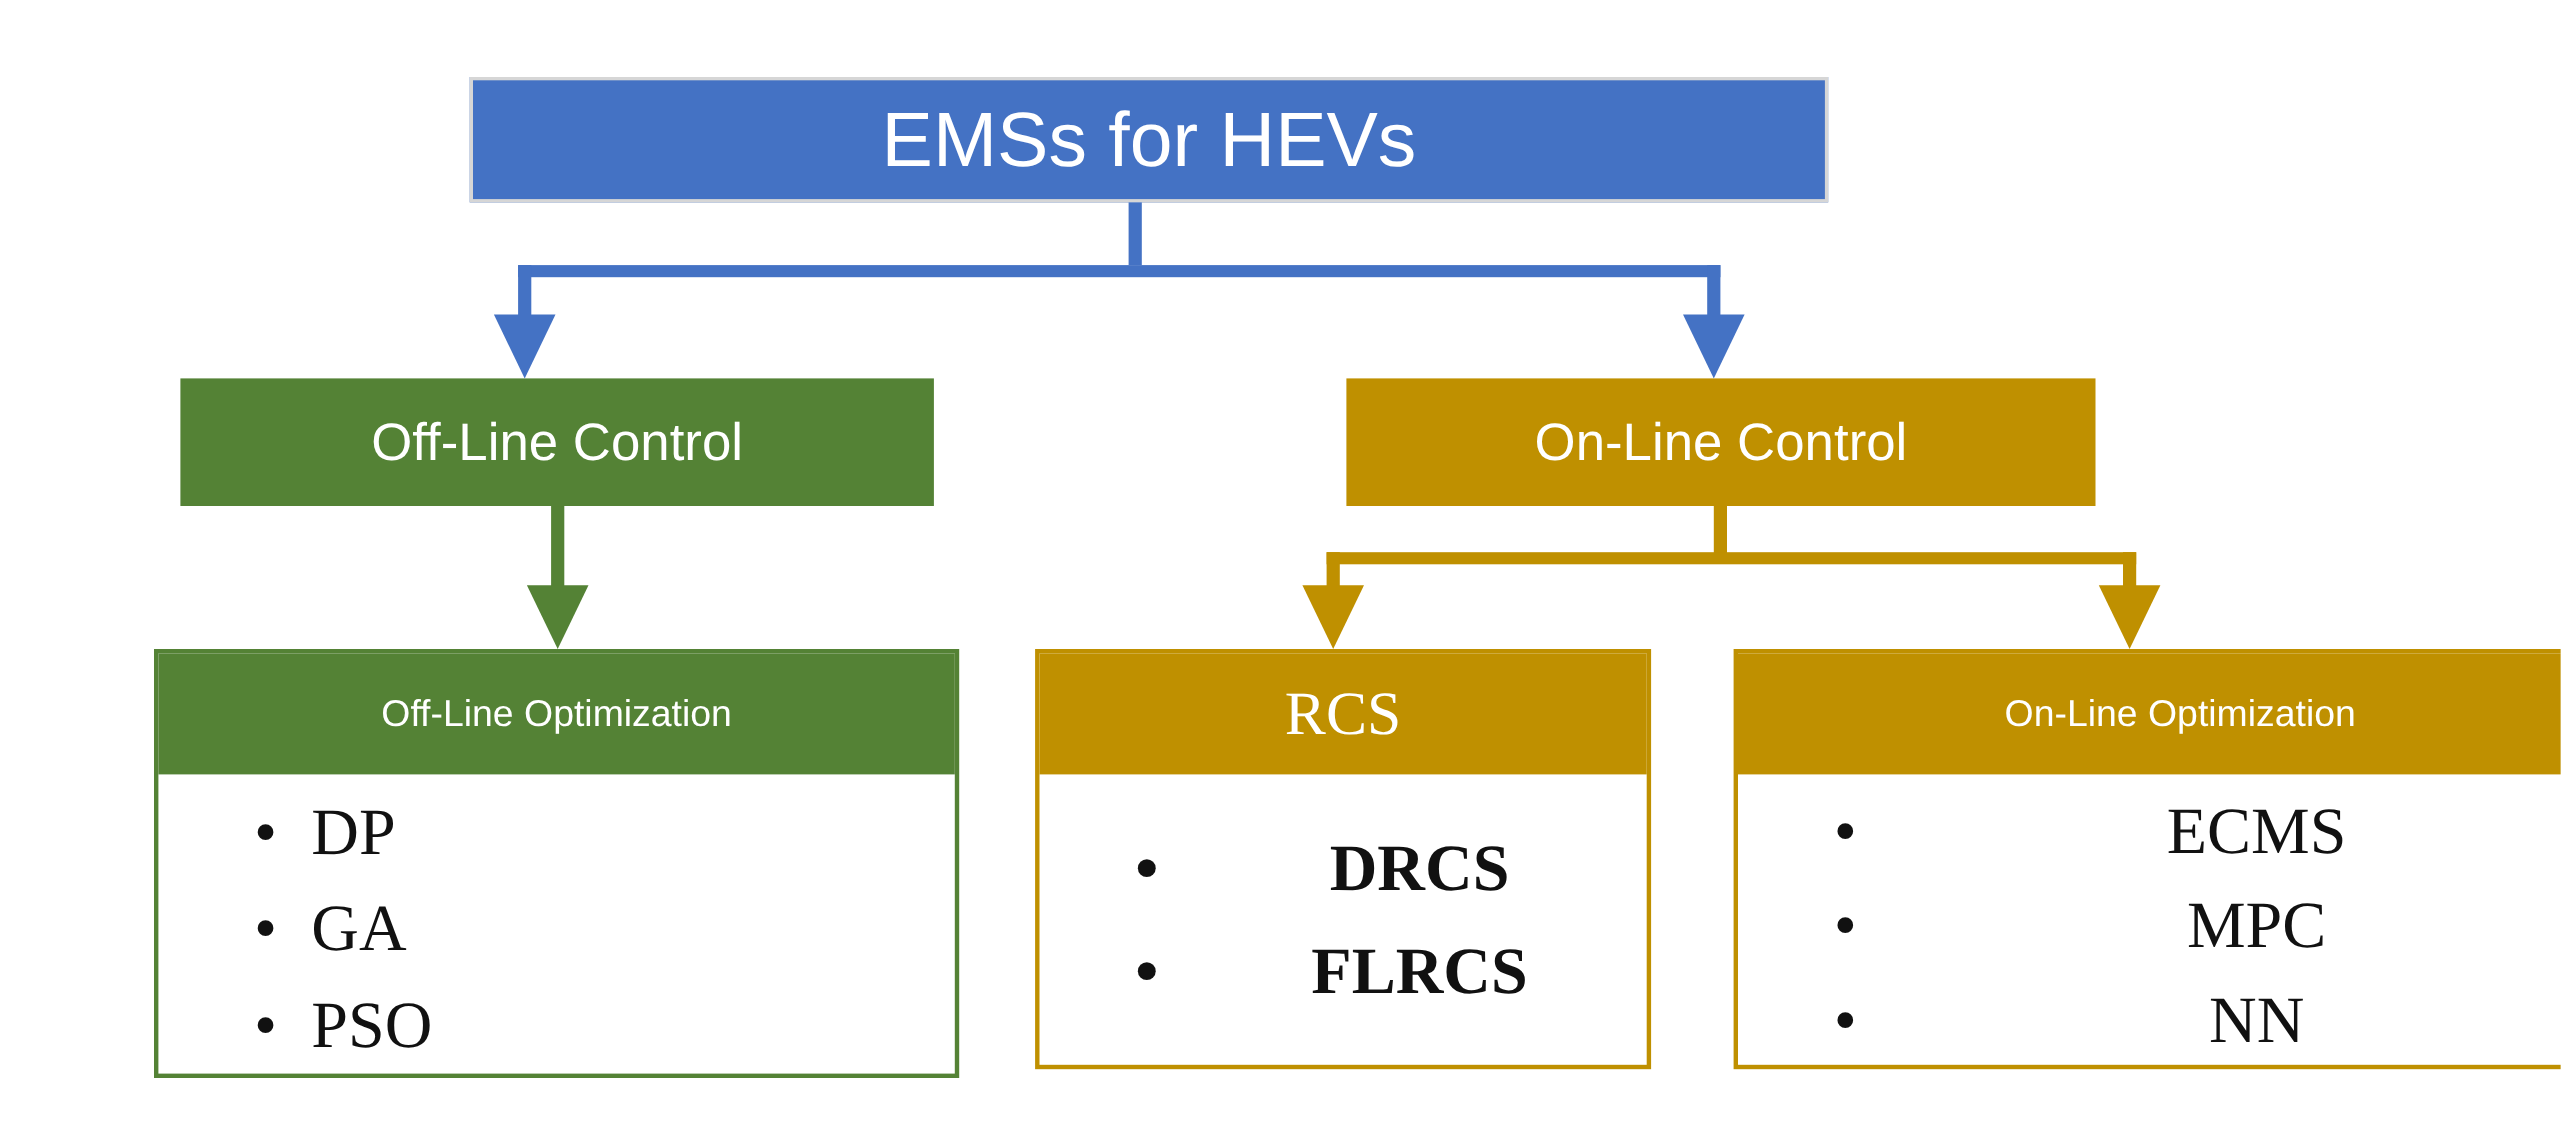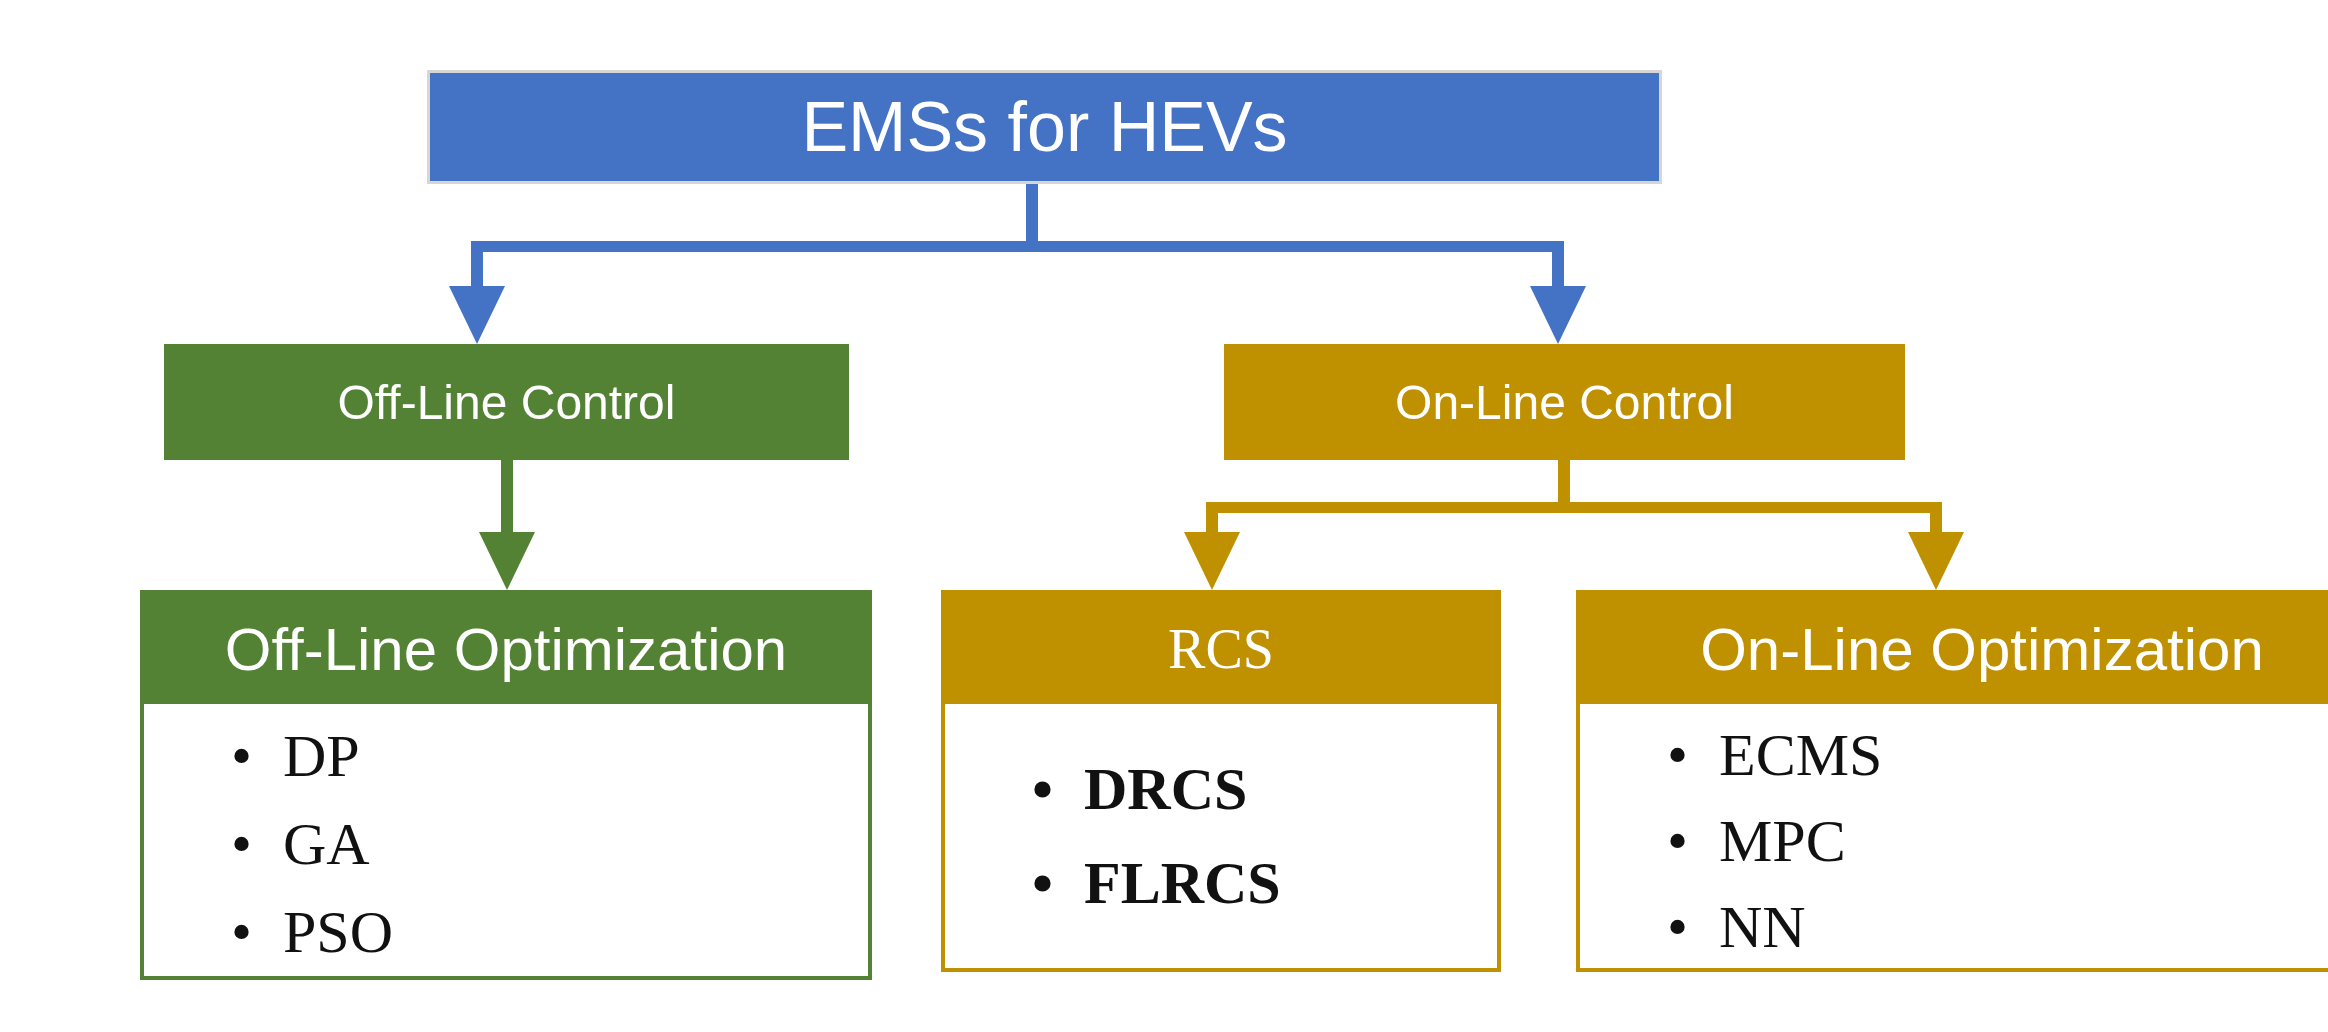--- a/index.html
+++ b/index.html
@@ -63,28 +63,28 @@
   .ah-green{left:479px;top:532px;}
   .ah-gold-left{left:1184px;top:532px;}
   .ah-gold-right{left:1908px;top:532px;}
 
   
   .panel{
     position:absolute;background:#ffffff;box-sizing:border-box;
     display:flex;flex-direction:column;
   }
   .panel.green-panel{border:4px solid var(--green);}
-  .panel.gold-panel{border:4px solid var(--gold);}
+  .panel.gold-panel{border:4px solid var(--gold);text-align:center;}
   .offline-panel{left:140px;top:590px;width:732px;height:390px;}
   .rcs-panel{left:941px;top:590px;width:560px;height:382px;}
   .online-opt-panel{left:1576px;top:590px;width:812px;height:382px;}
   .panel-header{
     flex:0 0 110px;
     display:flex;align-items:center;justify-content:center;
-    color:#ffffff;font-size:60px;
+    color:#ffffff;font-size:34px;
   }
   .green-panel .panel-header{background:var(--green);}
   .gold-panel .panel-header{background:var(--gold);}
   .panel-header.serif-title{font-family:"Liberation Serif", serif;font-size:56px;}
   .panel-body{flex:1 1 auto;display:flex;flex-direction:column;margin-left:45px;}
   .panel-list{
     margin:0;padding:8px 0 0 30px;list-style:none;
     font-family:"Liberation Serif", serif;
     color:var(--ink);
   }

